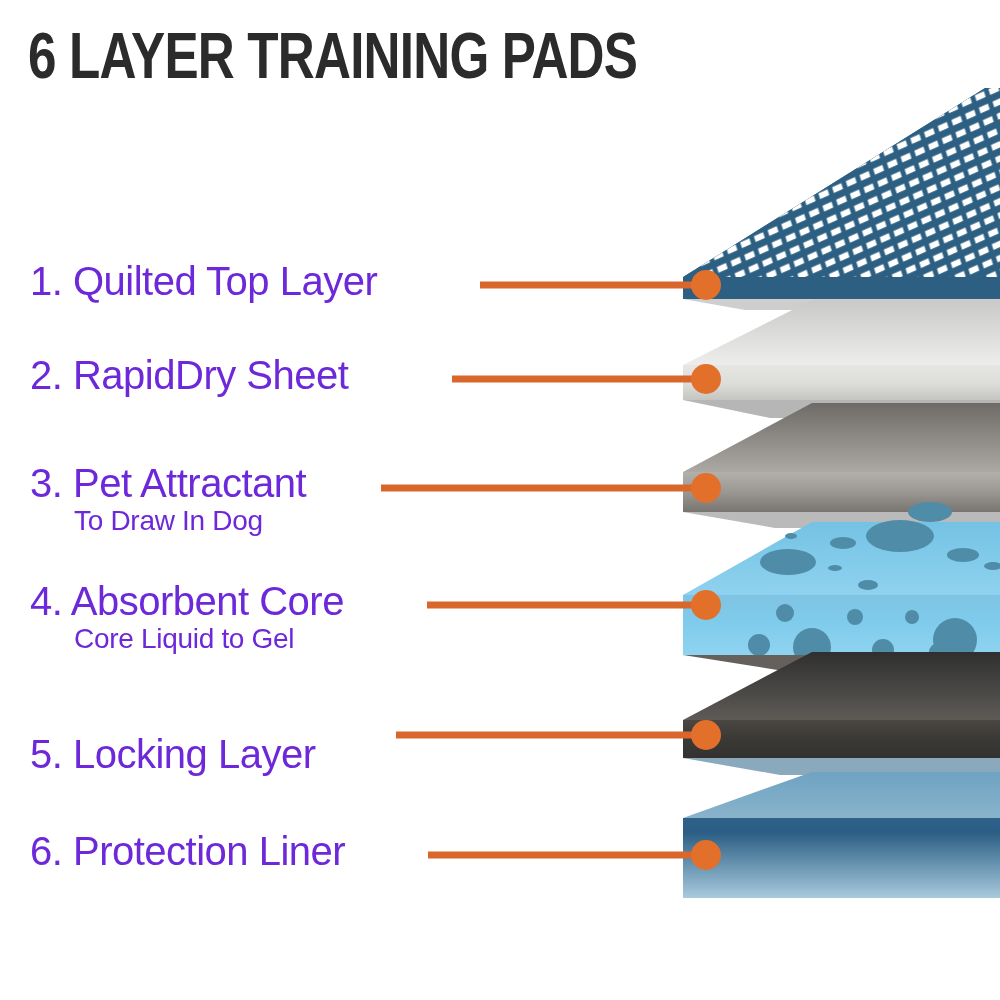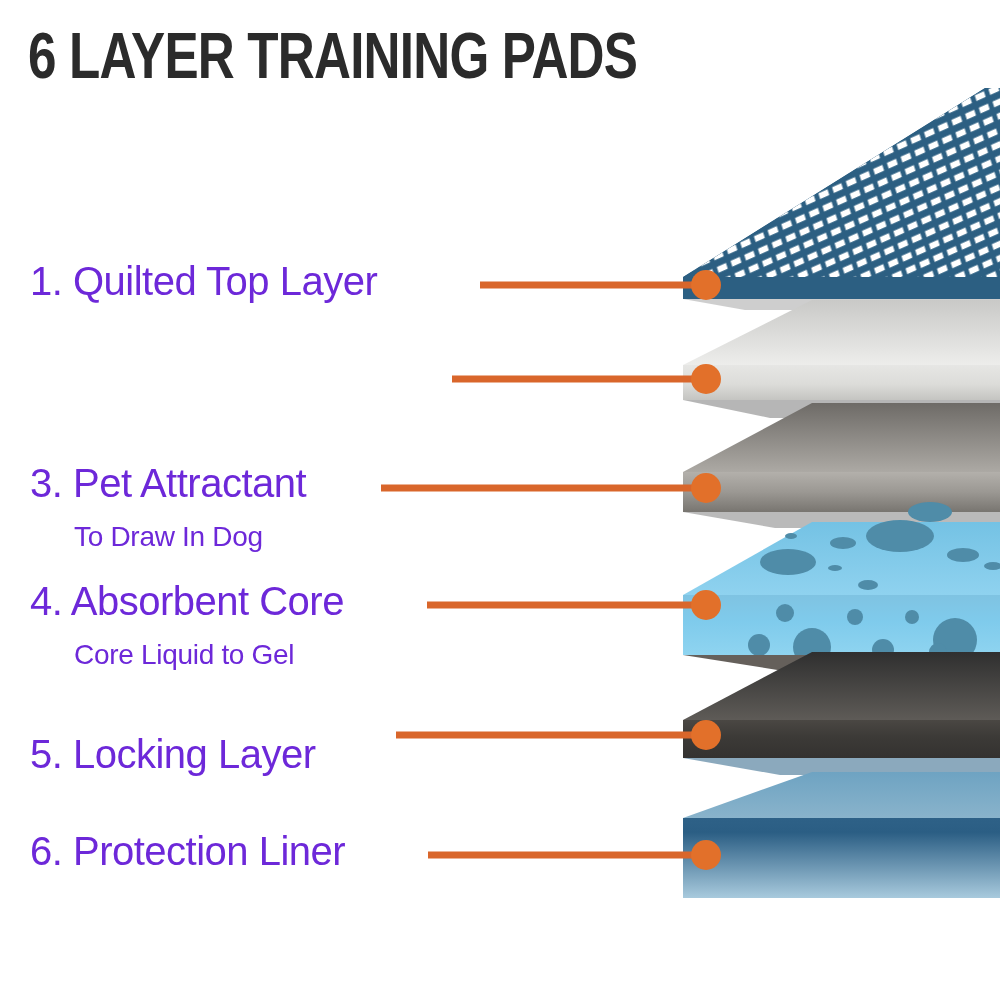--- a/index.html
+++ b/index.html
@@ -53,21 +53,21 @@
     font-size: 40px;
     line-height: 42px;
     font-weight: normal;
     letter-spacing: -0.5px;
   }
   .label .sub {
     display: block;
     font-size: 28px;
     line-height: 32px;
     margin-left: 44px;
-    margin-top: 17px;
+    margin-top: 1px;
     letter-spacing: -0.3px;
   }
 </style>
 </head>
 <body>
 
 <div id="infographic">
 
   <div class="title">6 LAYER TRAINING PADS</div>
 
@@ -220,20 +220,23 @@
       <circle cx="706" cy="605" r="15" fill="#E2702A"></circle>
       <circle cx="706" cy="735" r="15" fill="#E2702A"></circle>
       <circle cx="706" cy="855" r="15" fill="#E2702A"></circle>
     </g>
   </svg>
 
   <div class="label" style="top:260px;">
     <span class="main"><span>1.</span> <span>Quilted Top Layer</span></span>
   </div>
 
+  <div class="label" style="top:354px;">
+    <span class="main"><span>2.</span> <span>RapidDry Sheet</span></span>
+  </div>
 
   <div class="label" style="top:462px;">
     <span class="main"><span>3.</span> <span>Pet Attractant</span></span>
     <span class="sub">To Draw In Dog</span>
   </div>
 
   <div class="label" style="top:580px;">
     <span class="main"><span>4.</span> <span>Absorbent Core</span></span>
     <span class="sub">Core Liquid to Gel</span>
   </div>

